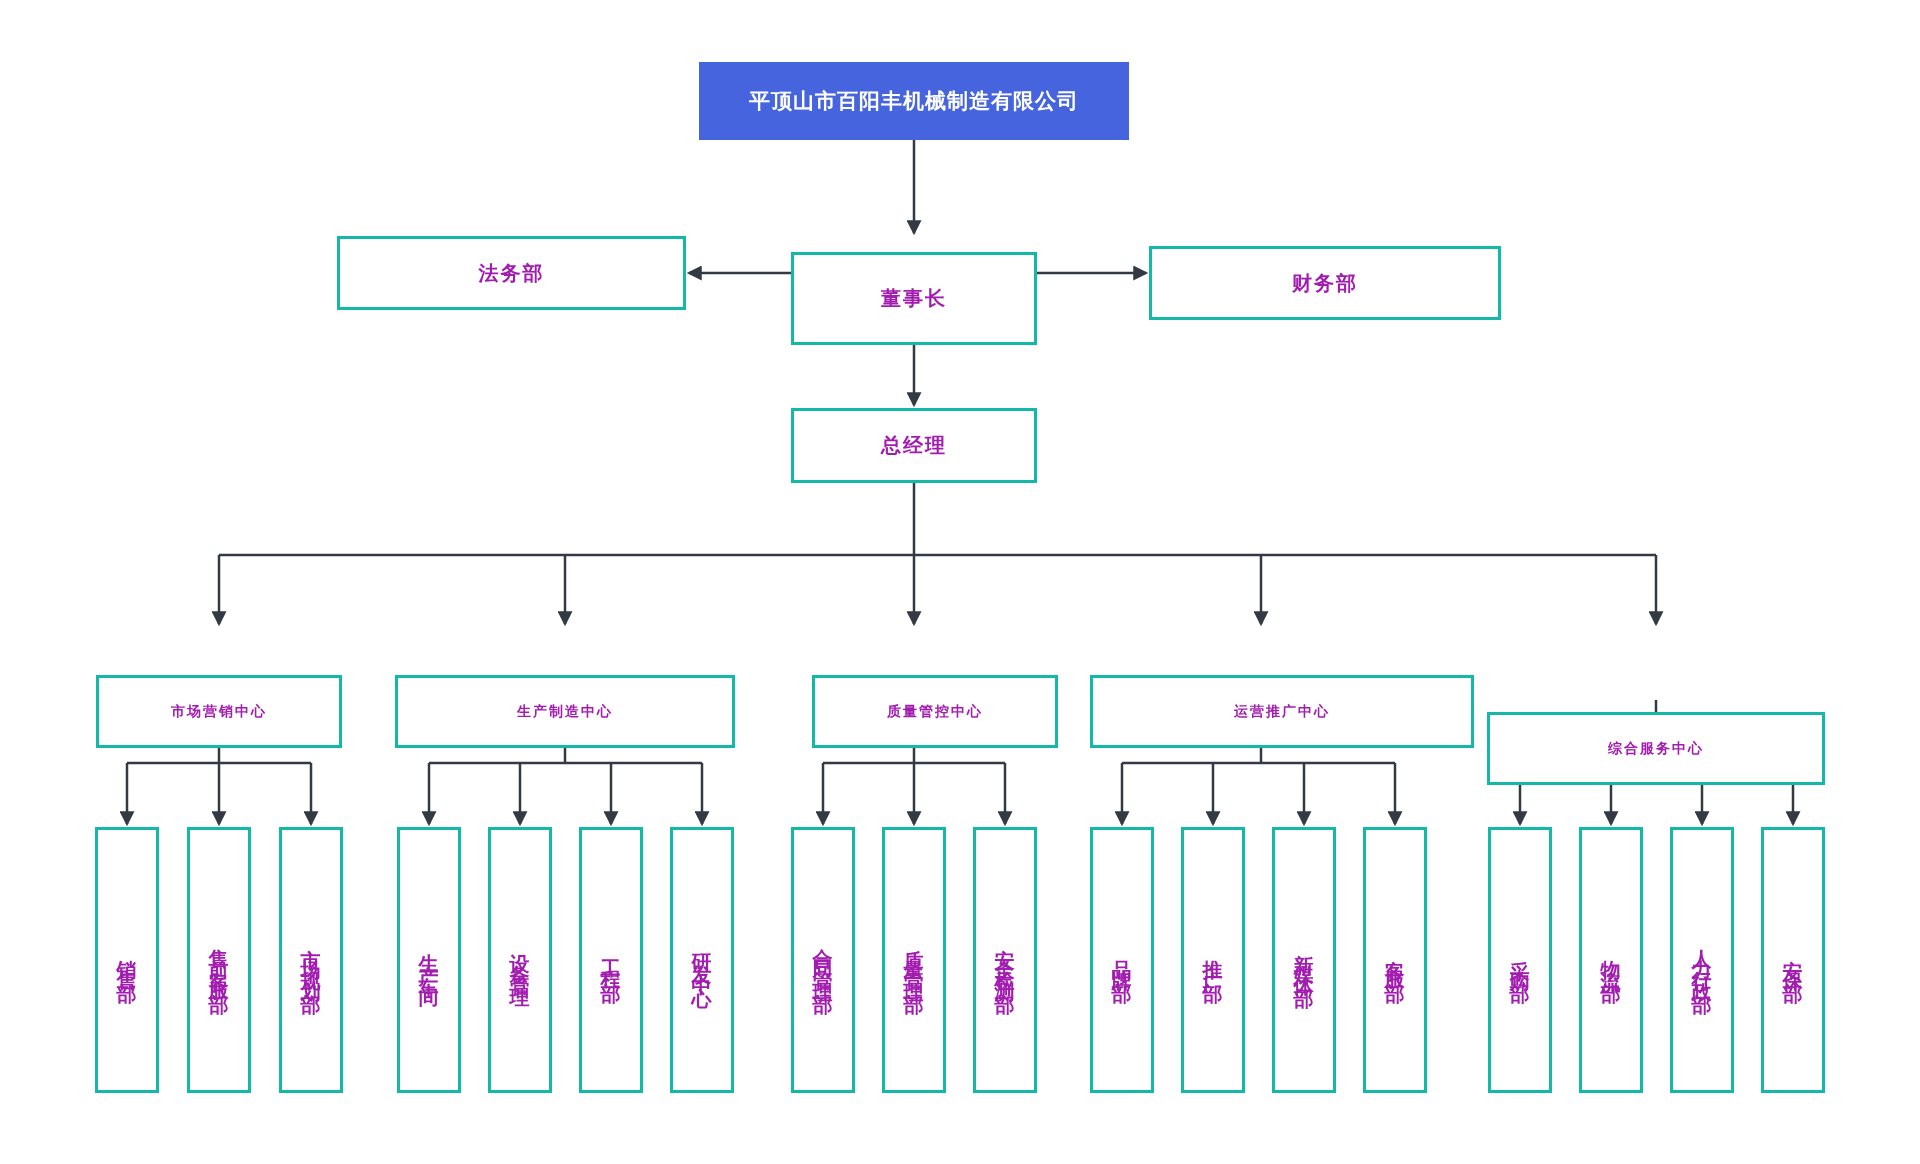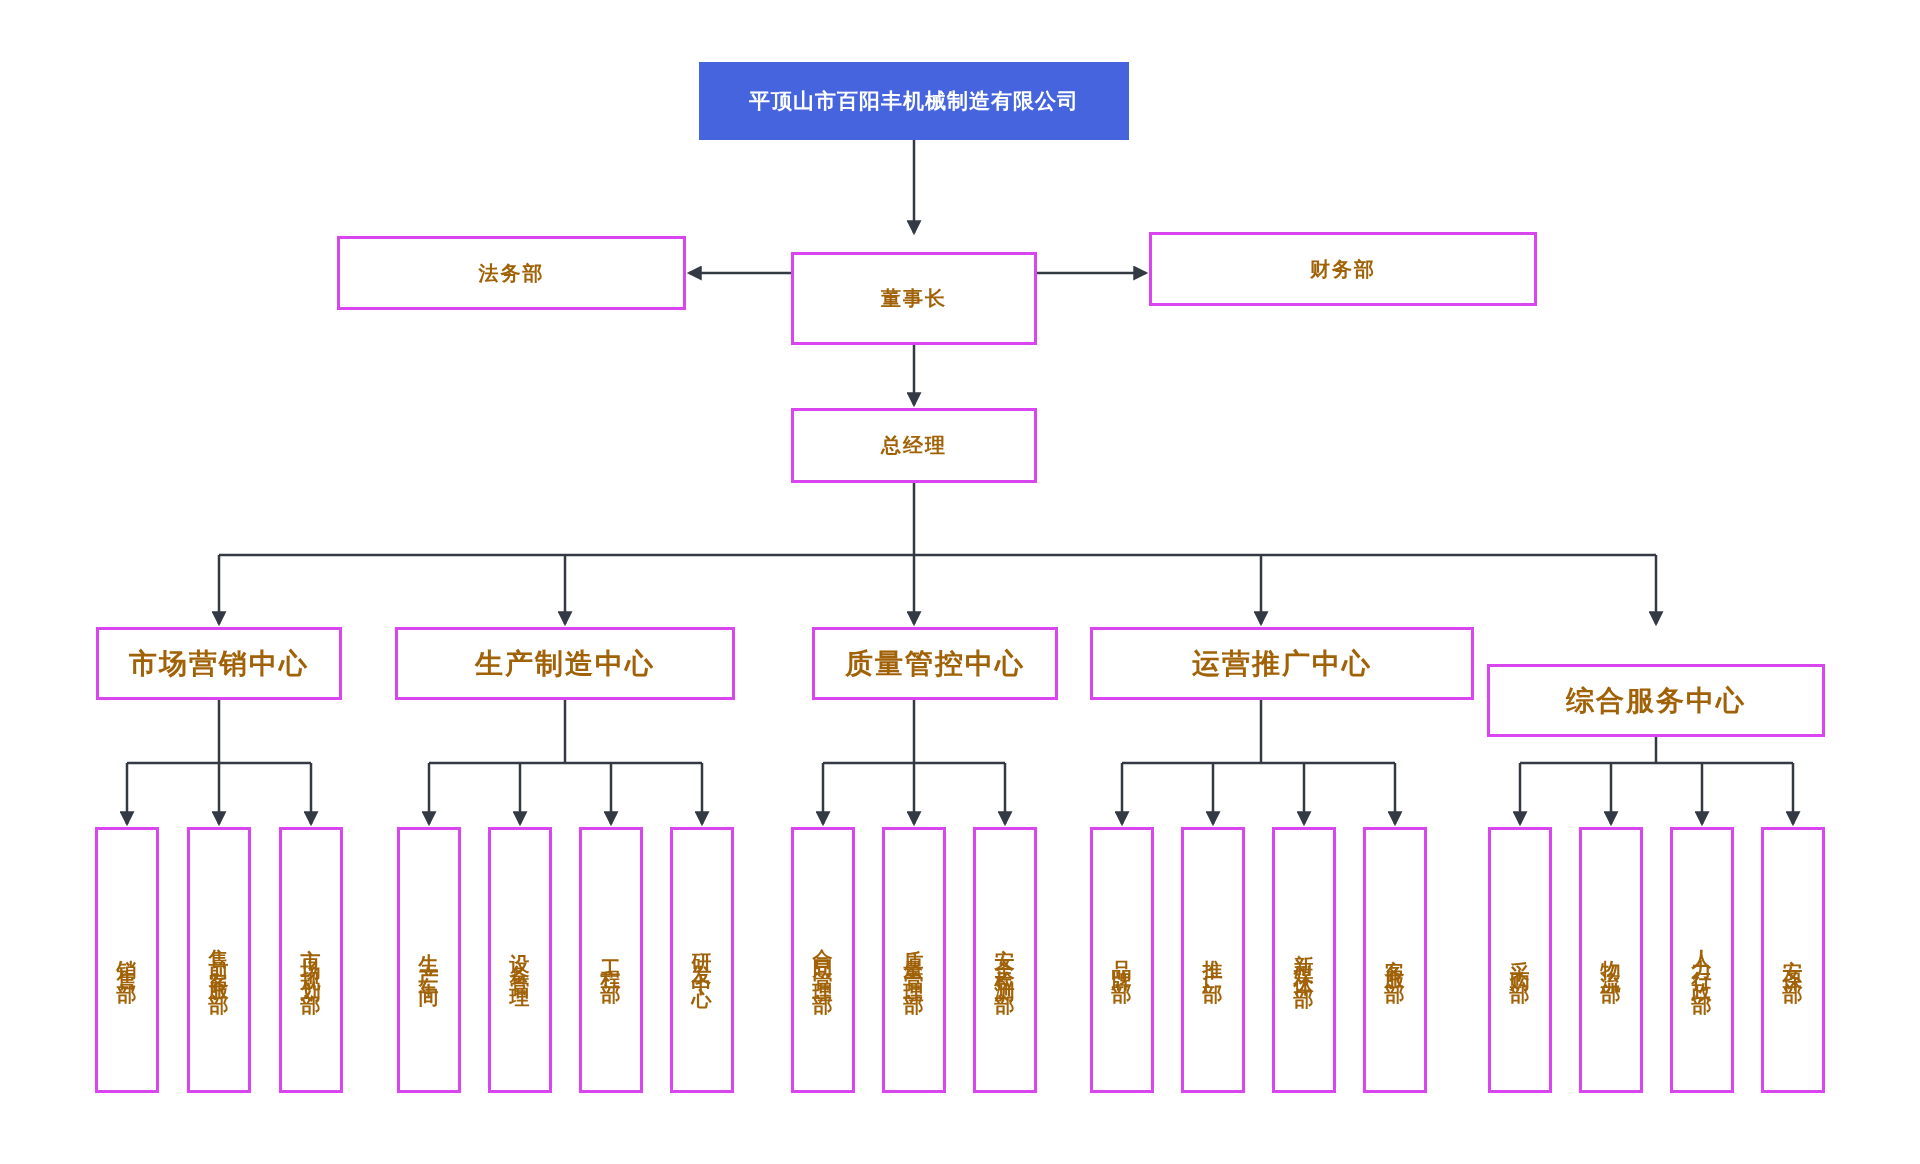--- a/index.html
+++ b/index.html
@@ -3,29 +3,29 @@
 <meta charset="utf-8">
 <style>
   html,body{margin:0;padding:0;background:#ffffff;}
   #canvas{
     position:relative;width:1920px;height:1164px;background:#ffffff;overflow:hidden;
     font-family:"Liberation Sans","DejaVu Sans",sans-serif;
   }
   #wires{position:absolute;left:0;top:0;width:1920px;height:1164px;}
   .node{
     position:absolute;box-sizing:border-box;background:#ffffff;
-    border:3px solid #d946ef;display:flex;align-items:center;justify-content:center;
-    color:#a16207;font-weight:bold;
+    border:3px solid #14b8a6;display:flex;align-items:center;justify-content:center;
+    color:#a21caf;font-weight:bold;
   }
   .node .lbl{white-space:nowrap;}
   .root{
     background:#4564de;border:none;color:#ffffff;font-size:21px;letter-spacing:1px;align-items:center;
   }
   .lvl2{font-size:20px;letter-spacing:2px;}
-  .lvl4{font-size:28px;letter-spacing:2px;}
+  .lvl4{font-size:14px;letter-spacing:2px;margin-top:48px;}
   .vert{font-size:20px;}
   .vert .lbl{
     writing-mode:vertical-rl;text-orientation:upright;letter-spacing:11px;
     white-space:normal;line-height:1;
   }
 </style>
 </head>
 <body>
 
 <div id="canvas">
@@ -91,21 +91,21 @@
   <div class="node root" style="left:699px;top:62px;width:430px;height:78px">
     <span class="lbl">平顶山市百阳丰机械制造有限公司</span>
   </div>
 
   <div class="node lvl2" style="left:337px;top:236px;width:349px;height:74px">
     <span class="lbl">法务部</span>
   </div>
   <div class="node lvl2" style="left:791px;top:252px;width:246px;height:93px">
     <span class="lbl">董事长</span>
   </div>
-  <div class="node lvl2" style="left:1149px;top:232px;width:388px;height:74px">
+  <div class="node lvl2" style="left:1149px;top:246px;width:352px;height:74px">
     <span class="lbl">财务部</span>
   </div>
 
   <div class="node lvl2" style="left:791px;top:408px;width:246px;height:75px">
     <span class="lbl">总经理</span>
   </div>
 
   <div class="node lvl4" style="left:96px;top:627px;width:246px;height:73px">
     <span class="lbl">市场营销中心</span>
   </div>

